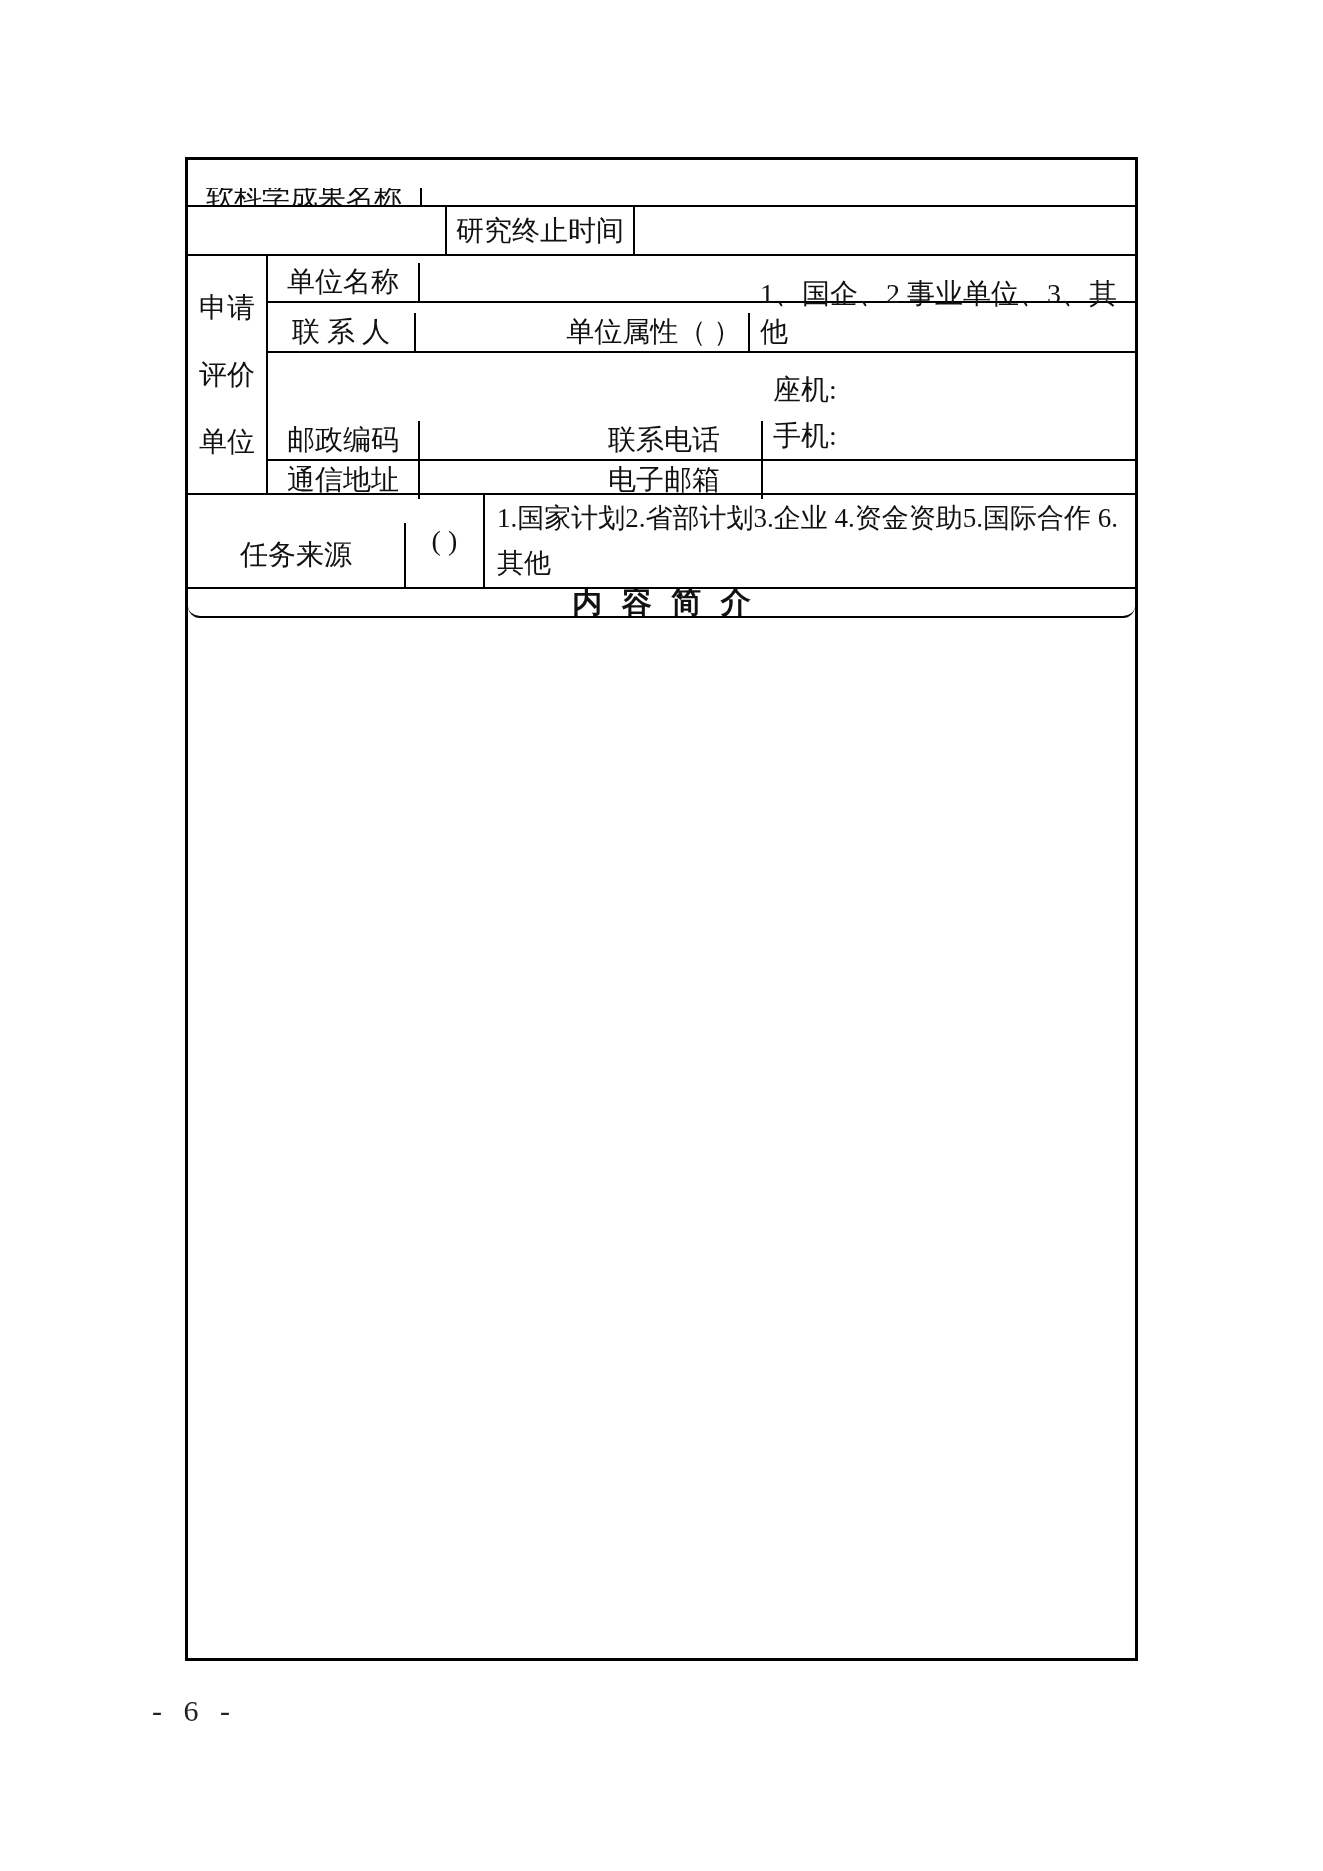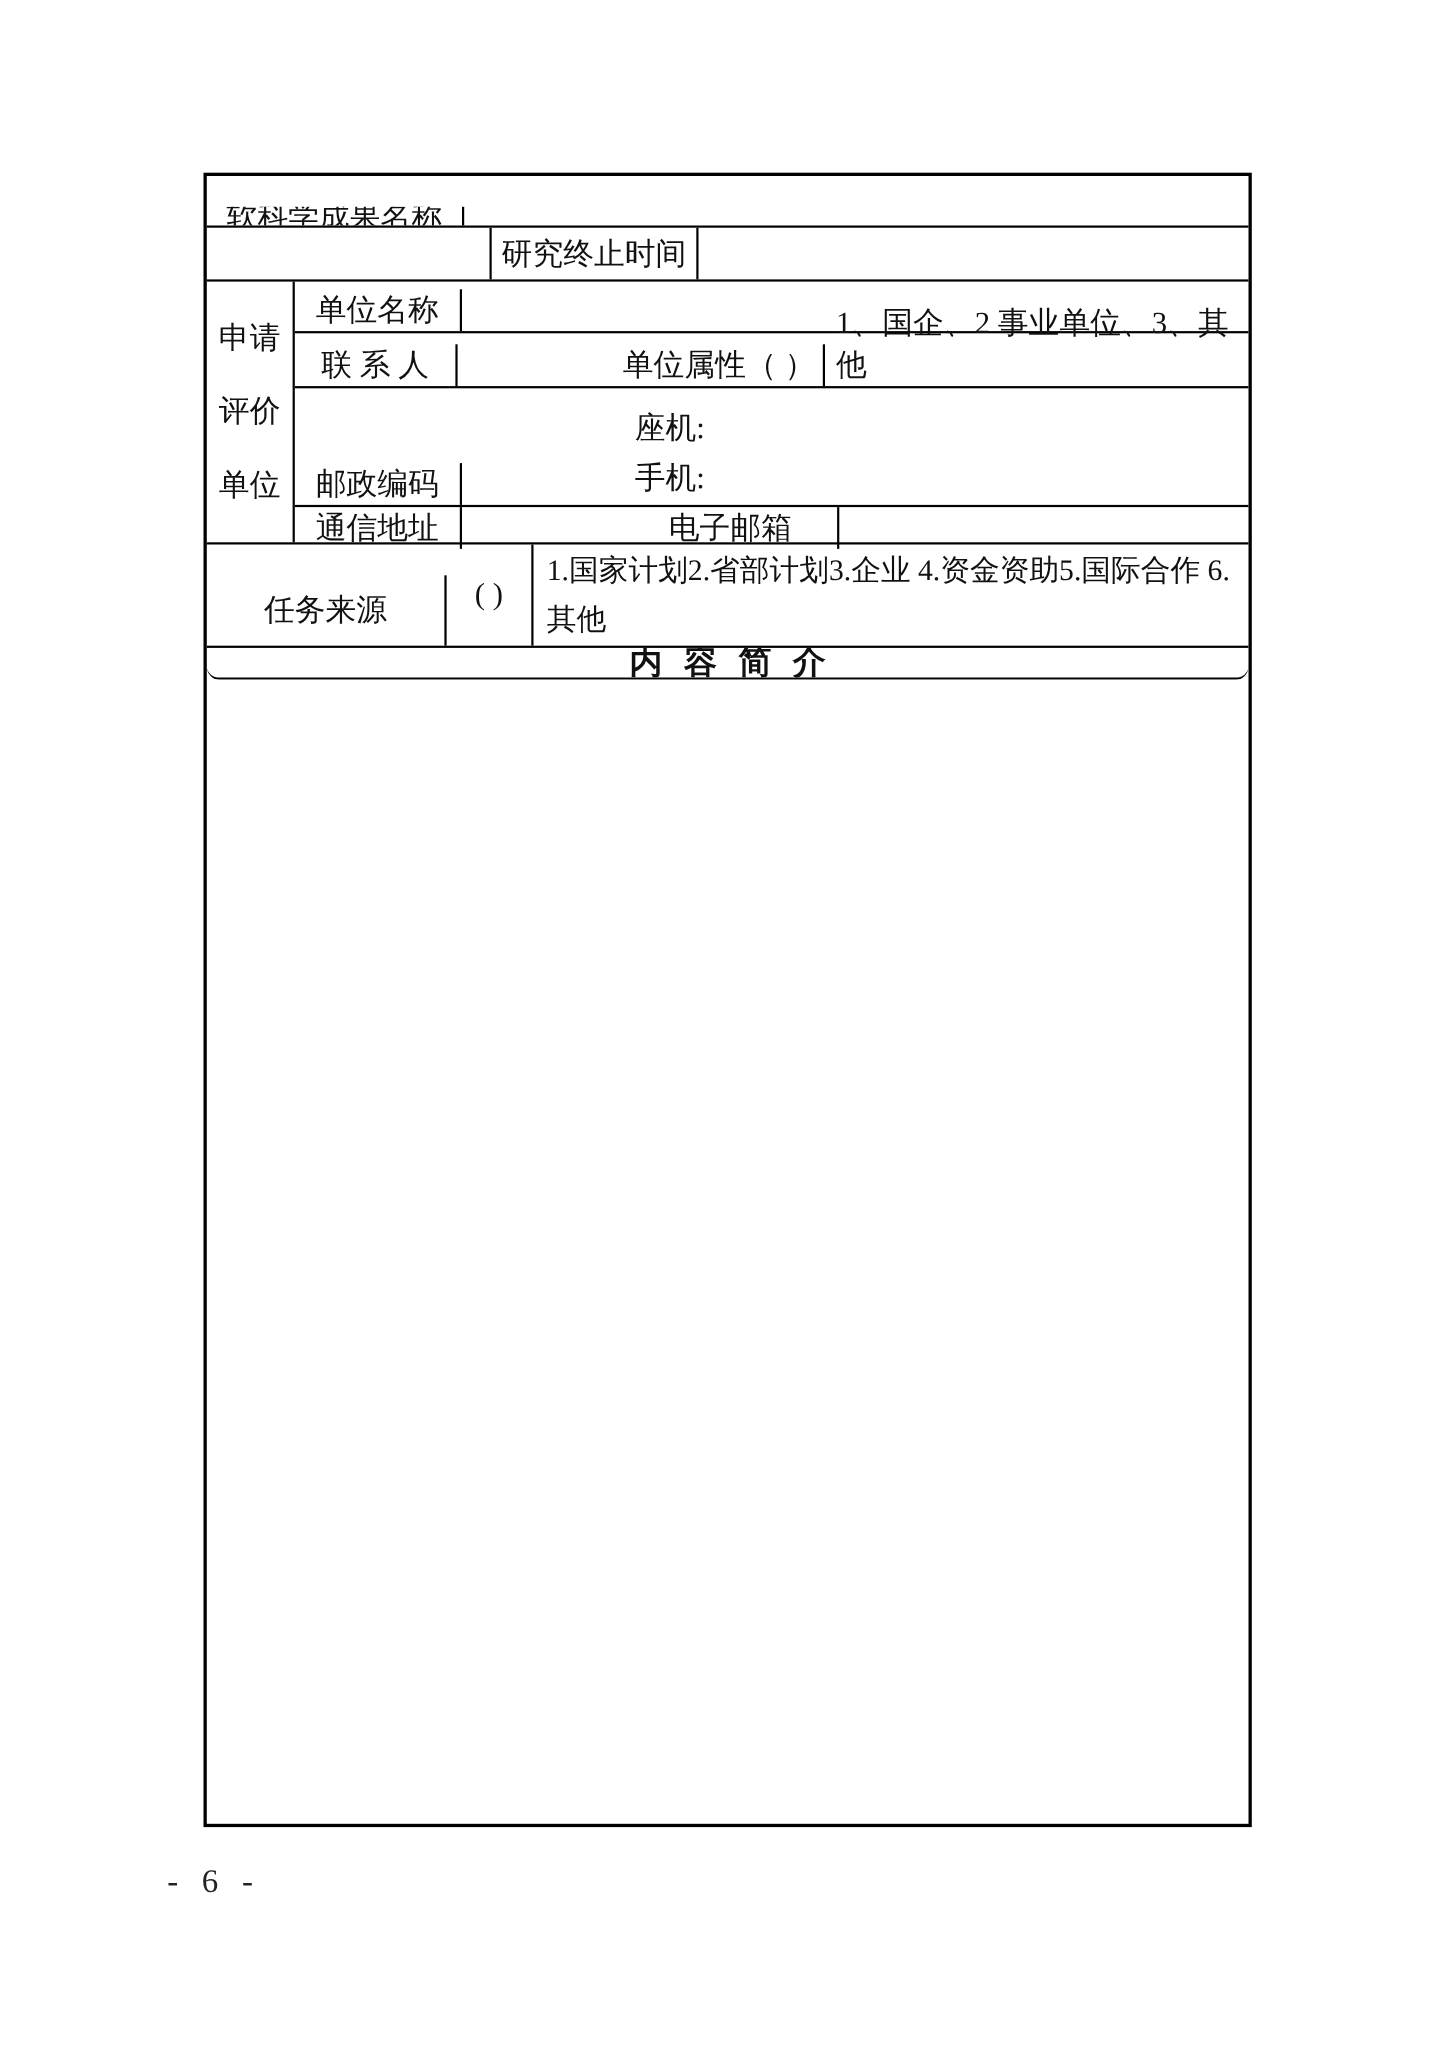--- a/index.html
+++ b/index.html
@@ -98,20 +98,21 @@
       <div class="g-row g-b2">
         <div class="cell br w-sublabel">联 系 人</div>
         <div class="cell br w-gval1"></div>
         <div class="cell br w-glabel2">单位属性（ ）</div>
         <div class="cell grow attr-options">1、国企、2 事业单位、3、其他</div>
       </div>
 
       <div class="g-row g-b3">
         <div class="cell br w-sublabel">邮政编码</div>
         <div class="cell br w-gval1"></div>
+        <div class="cell br w-glabel2">联系电话</div>
         <div class="cell grow phone-cell">
           <div>座机:</div>
           <div>手机:</div>
         </div>
       </div>
 
       <div class="g-row last">
         <div class="cell br w-sublabel">通信地址</div>
         <div class="cell br w-gval1"></div>
         <div class="cell br w-glabel2">电子邮箱</div>

